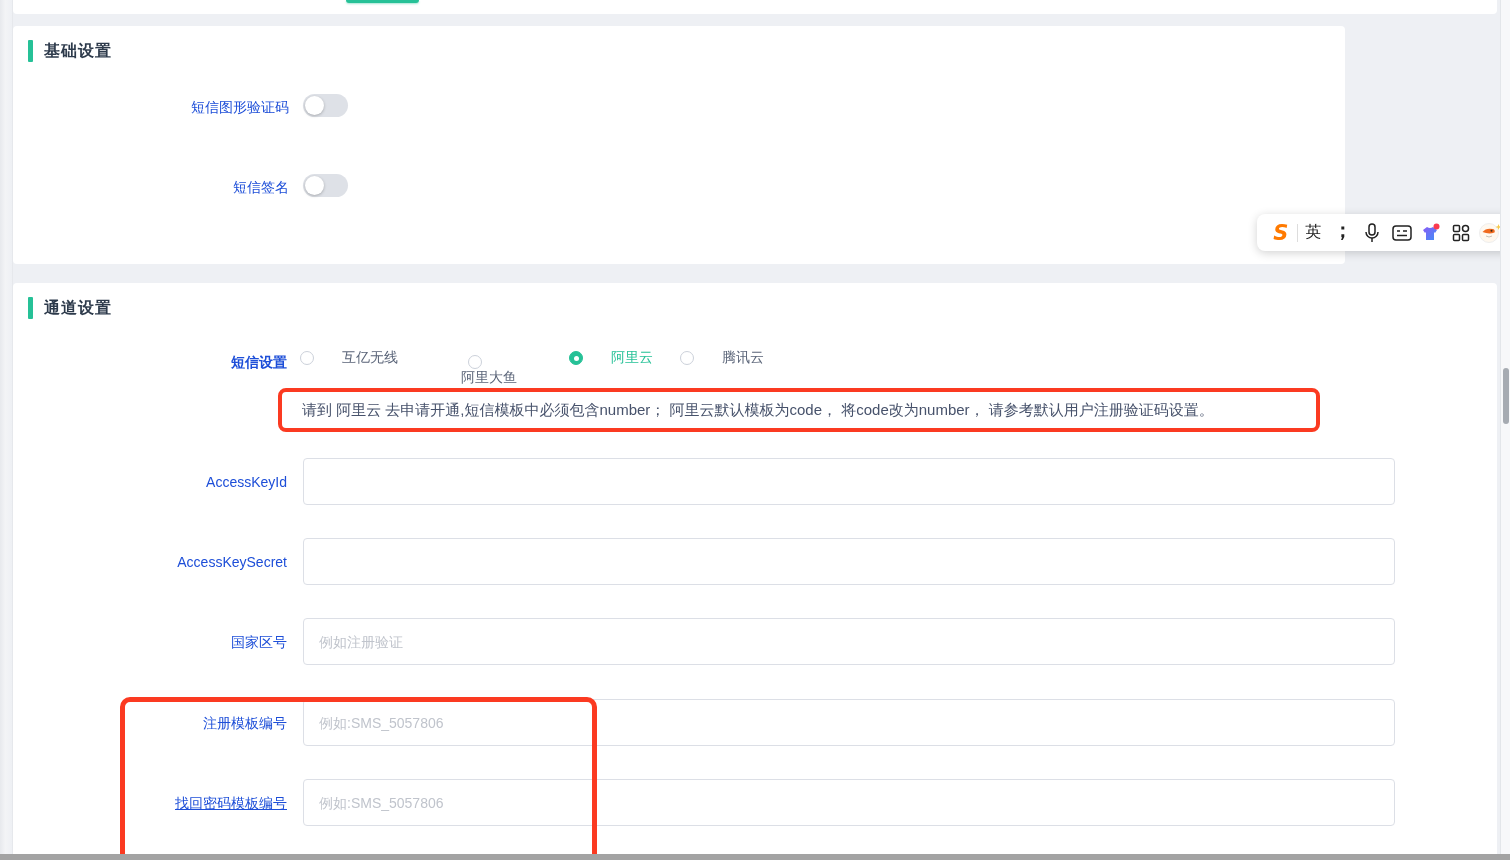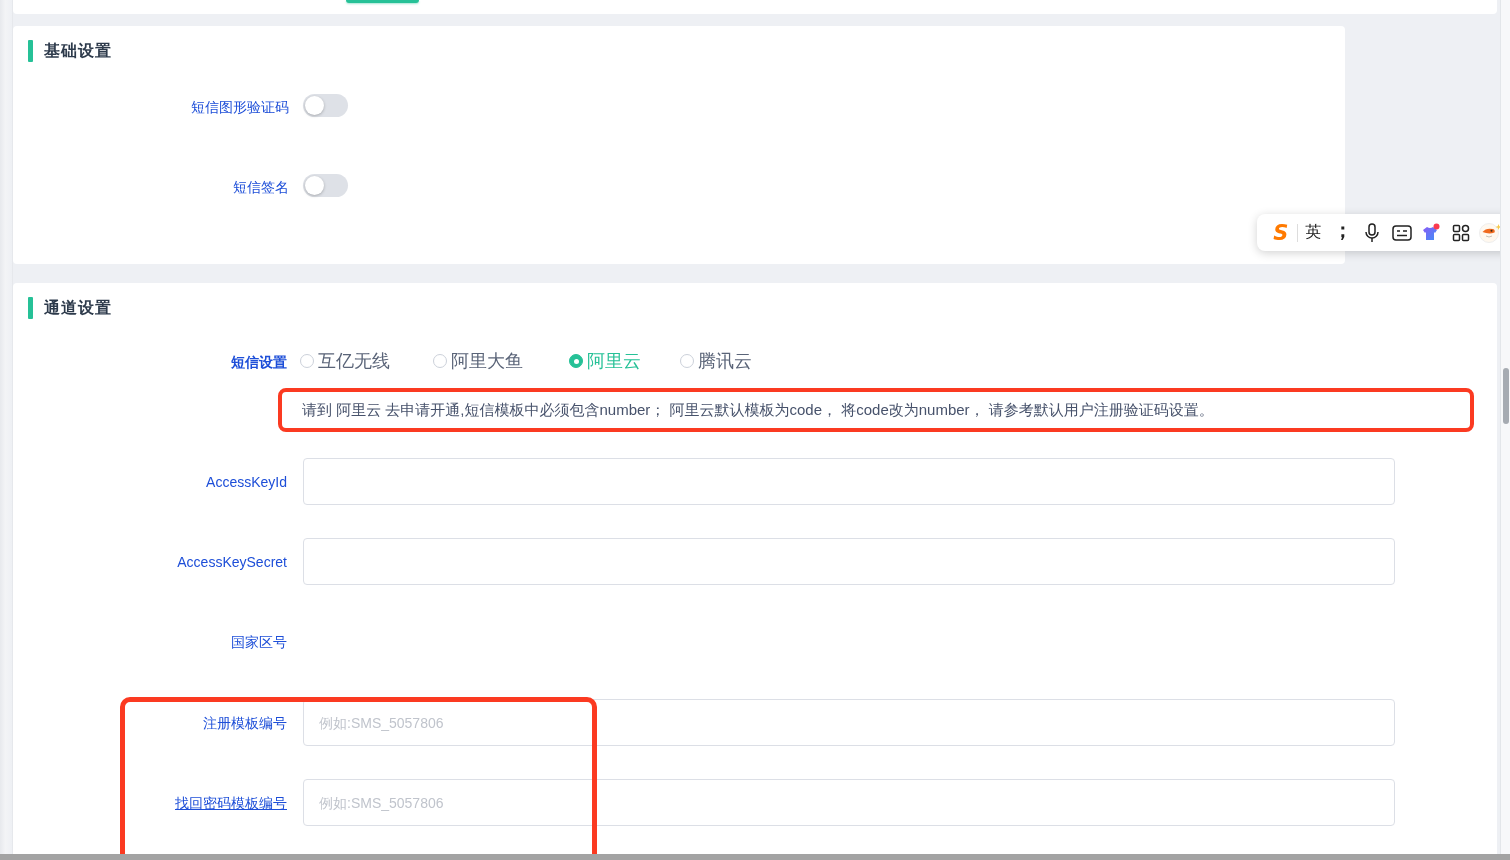--- a/index.html
+++ b/index.html
@@ -56,26 +56,26 @@
   .radio-item { position:absolute; display:flex; align-items:center; cursor:pointer; }
   .radio-circle {
     width:14px; height:14px; border-radius:50%;
     border:1px solid #ccd1da; background:#fff;
     display:inline-flex; align-items:center; justify-content:center;
   }
   .radio-item.selected .radio-circle { background:#26c197; border-color:#26c197; }
   .radio-item.selected .radio-circle::after {
     content:""; width:5px; height:5px; border-radius:50%; background:#fff;
   }
-  .radio-label { margin-left:4px; font-size:18px; color:#5a6478; }
+  .radio-label { margin-left:28px; font-size:14px; color:#5a6478; }
   .radio-item.selected .radio-label { color:#26c197; }
 
   
   .notice-box {
-    position:absolute; left:265px; top:105px; width:1196px; height:44px;
+    position:absolute; left:265px; top:105px; width:1042px; height:44px;
     border:4px solid #fb3a21; border-radius:8px;
     display:flex; align-items:center; background:#fff;
   }
   .notice-box .ntxt { padding-left:20px; font-size:15px; color:#47526b; white-space:nowrap; }
 
   
   .form-input {
     position:absolute; left:290px; width:1092px; height:47px;
     border:1px solid #dcdfe6; border-radius:4px; background:#fff;
     font-size:14px; color:#606266; padding:0 15px; outline:none;
@@ -154,21 +154,21 @@
     <span class="bar"></span>
     <span class="txt">通道设置</span>
   </div>
 
   <div class="flabel" style="left:60px; top:69px;font-weight:bold;">短信设置</div>
 
   <div class="radio-item" style="left:287px; top:66px;">
     <span class="radio-circle"></span>
     <span class="radio-label">互亿无线</span>
   </div>
-  <div class="radio-item" style="left:420px; top:66px;">
+  <div class="radio-item" style="left:420px; top:72px;flex-direction:column;">
     <span class="radio-circle"></span>
     <span class="radio-label">阿里大鱼</span>
   </div>
   <div class="radio-item selected" style="left:556px; top:66px;">
     <span class="radio-circle"></span>
     <span class="radio-label">阿里云</span>
   </div>
   <div class="radio-item" style="left:667px; top:66px;">
     <span class="radio-circle"></span>
     <span class="radio-label">腾讯云</span>
@@ -178,20 +178,21 @@
     <span class="ntxt">请到 阿里云 去申请开通,短信模板中必须包含number； 阿里云默认模板为code， 将code改为number， 请参考默认用户注册验证码设置。</span>
   </div>
 
   <div class="flabel" style="left:60px; top:189px;">AccessKeyId</div>
   <input class="form-input" style="top: 175px;" placeholder="">
 
   <div class="flabel" style="left:60px; top:269px;">AccessKeySecret</div>
   <input class="form-input" style="top: 255px;" placeholder="">
 
   <div class="flabel" style="left:60px; top:349px;">国家区号</div>
+  <input class="form-input" style="top: 335px;" placeholder="例如注册验证">
 
   <div class="flabel" style="left:60px; top:430px;">注册模板编号</div>
   <input class="form-input" style="top: 416px;" placeholder="例如:SMS_5057806">
 
   <div class="flabel" style="left:60px; top:510px;text-decoration:underline;">找回密码模板编号</div>
   <input class="form-input" style="top: 496px;" placeholder="例如:SMS_5057806">
 </div>
 
 <div class="red-annotation"></div>
 

